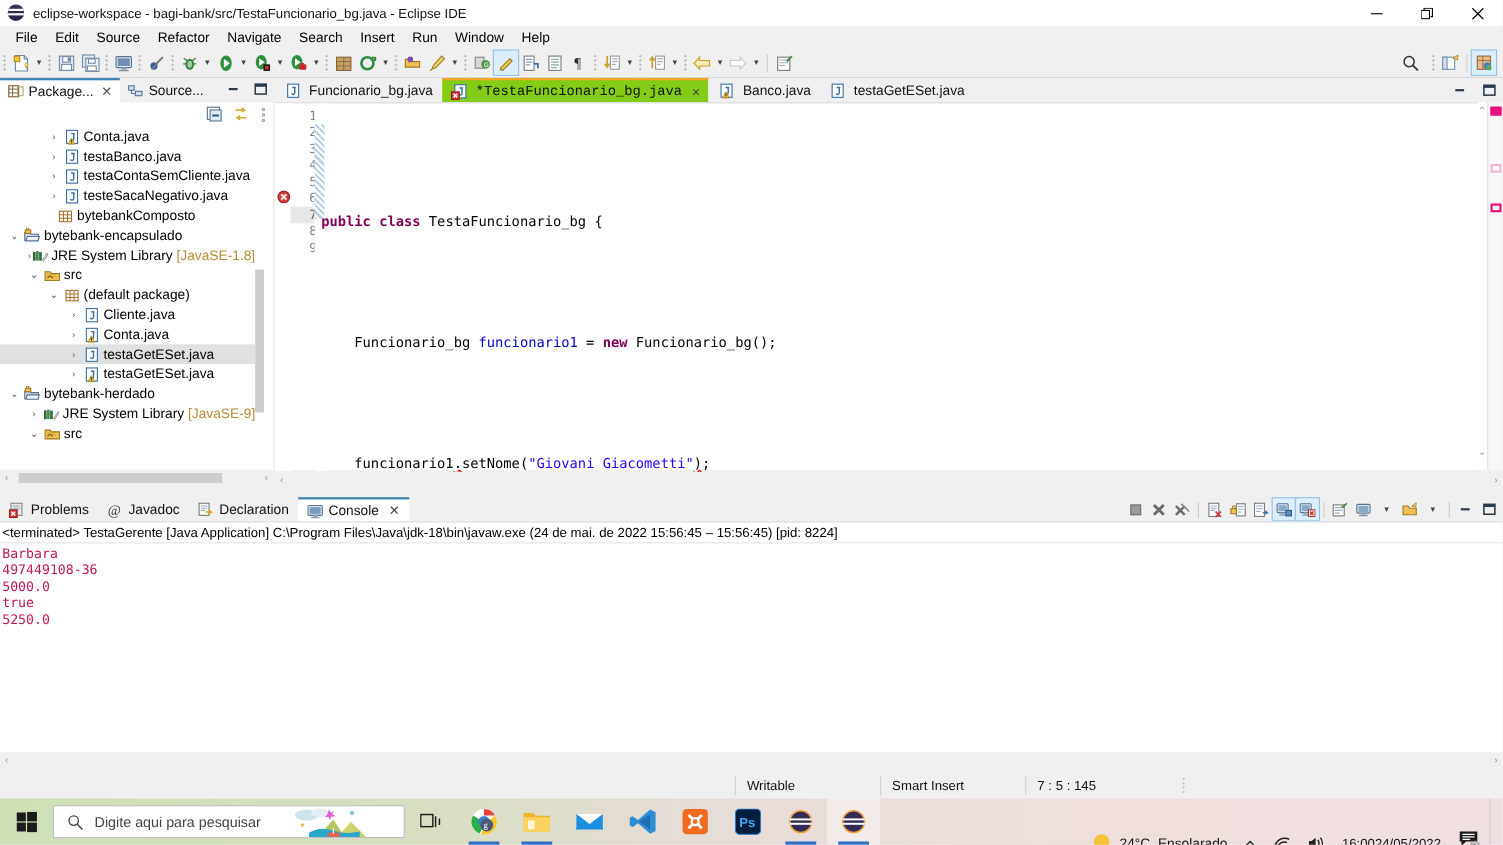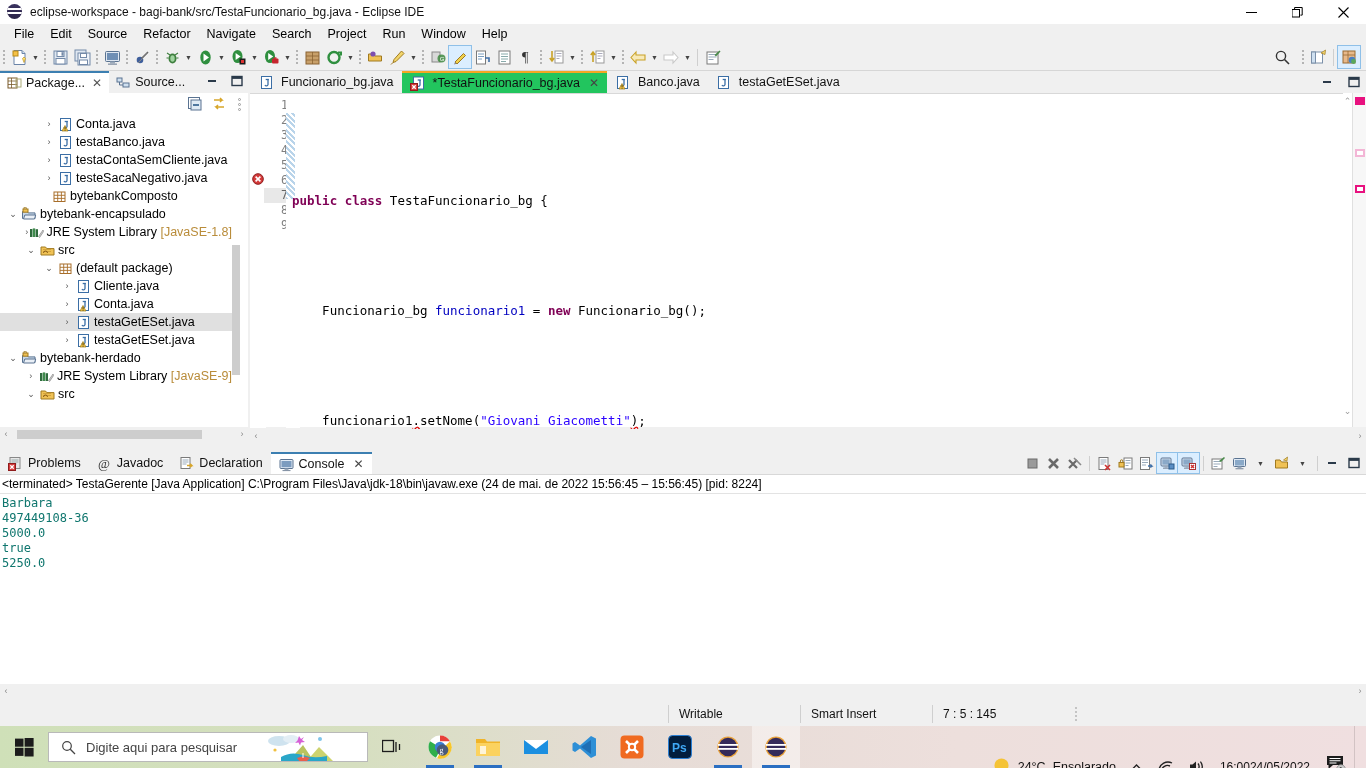--- a/index.html
+++ b/index.html
@@ -116,21 +116,21 @@
   .hs-track { flex:1; height:9px; background:#f0f0f0; position:relative; }
   .hs-thumb { position:absolute; left:5px; top:0; width:185px; height:9px; background:#cdcdcd; }
 
   
   .editor { position:absolute; left:250px; top:0; width:1116px; height:378px; background:#f0f0f0; }
   .etabs { height:22px; display:flex; align-items:flex-end; position:relative; }
   .etab {
     height:22px; display:flex; align-items:center; gap:5px; padding:0 8px;
     font-size:12.5px; color:#111; background:#f0f0f0;
   }
-  .etab.sel { background:#22c55e; border-top:2px solid #f5a623; }
+  .etab.sel { background:#84cc16; border-top:2px solid #f5a623;font-family:Liberation Mono, monospace; }
   .etab .x { font-size:12px; color:#444; margin-left:4px; }
   .etabs-ctrl { position:absolute; right:4px; top:3px; display:flex; gap:10px; }
 
   .codearea {
     position:absolute; left:0; top:22px; width:1093px; height:334px; background:#fff;
     border-top:1px solid #d8d8d8;
   }
   .marker-ruler {
     position:absolute; left:0; top:0; width:16px; height:334px; background:#fff;
   }
@@ -192,21 +192,21 @@
 
   .console {
     position:absolute; left:0; top:22px; width:1366px; height:210px; background:#fff;
     border-top:1px solid #d8d8d8;
   }
   .console-head {
     font-family:"Liberation Sans", sans-serif; font-size:12px; color:#000;
     padding:2px 2px 2px 2px; border-bottom:1px solid #e3e3e3; white-space:nowrap;
   }
   .console-body {
-    font-family:"DejaVu Sans Mono", monospace; font-size:12px; color:#0f766e;
+    font-family:"DejaVu Sans Mono", monospace; font-size:12px; color:#be185d;
     padding:2px 2px 0 2px; line-height:15px; white-space:pre;
   }
   .console-hscroll {
     position:absolute; left:0; top:232px; width:1366px; height:14px; background:#f0f0f0;
     display:flex; align-items:center;
   }
 
   
   .statusbar {
     position:absolute; left:0; top:702px; width:1366px; height:24px;
@@ -272,21 +272,21 @@
     </div>
   </div>
 
   <div class="menubar">
     <div class="menu-item">File</div>
     <div class="menu-item">Edit</div>
     <div class="menu-item">Source</div>
     <div class="menu-item">Refactor</div>
     <div class="menu-item">Navigate</div>
     <div class="menu-item">Search</div>
-    <div class="menu-item">Project</div>
+    <div class="menu-item">Insert</div>
     <div class="menu-item">Run</div>
     <div class="menu-item">Window</div>
     <div class="menu-item">Help</div>
   </div>
 
   <div class="toolbar">
     <div class="tb-dots"></div>
 
     <div class="tb-btn">
       <svg width="17" height="17" viewBox="0 0 17 17">

